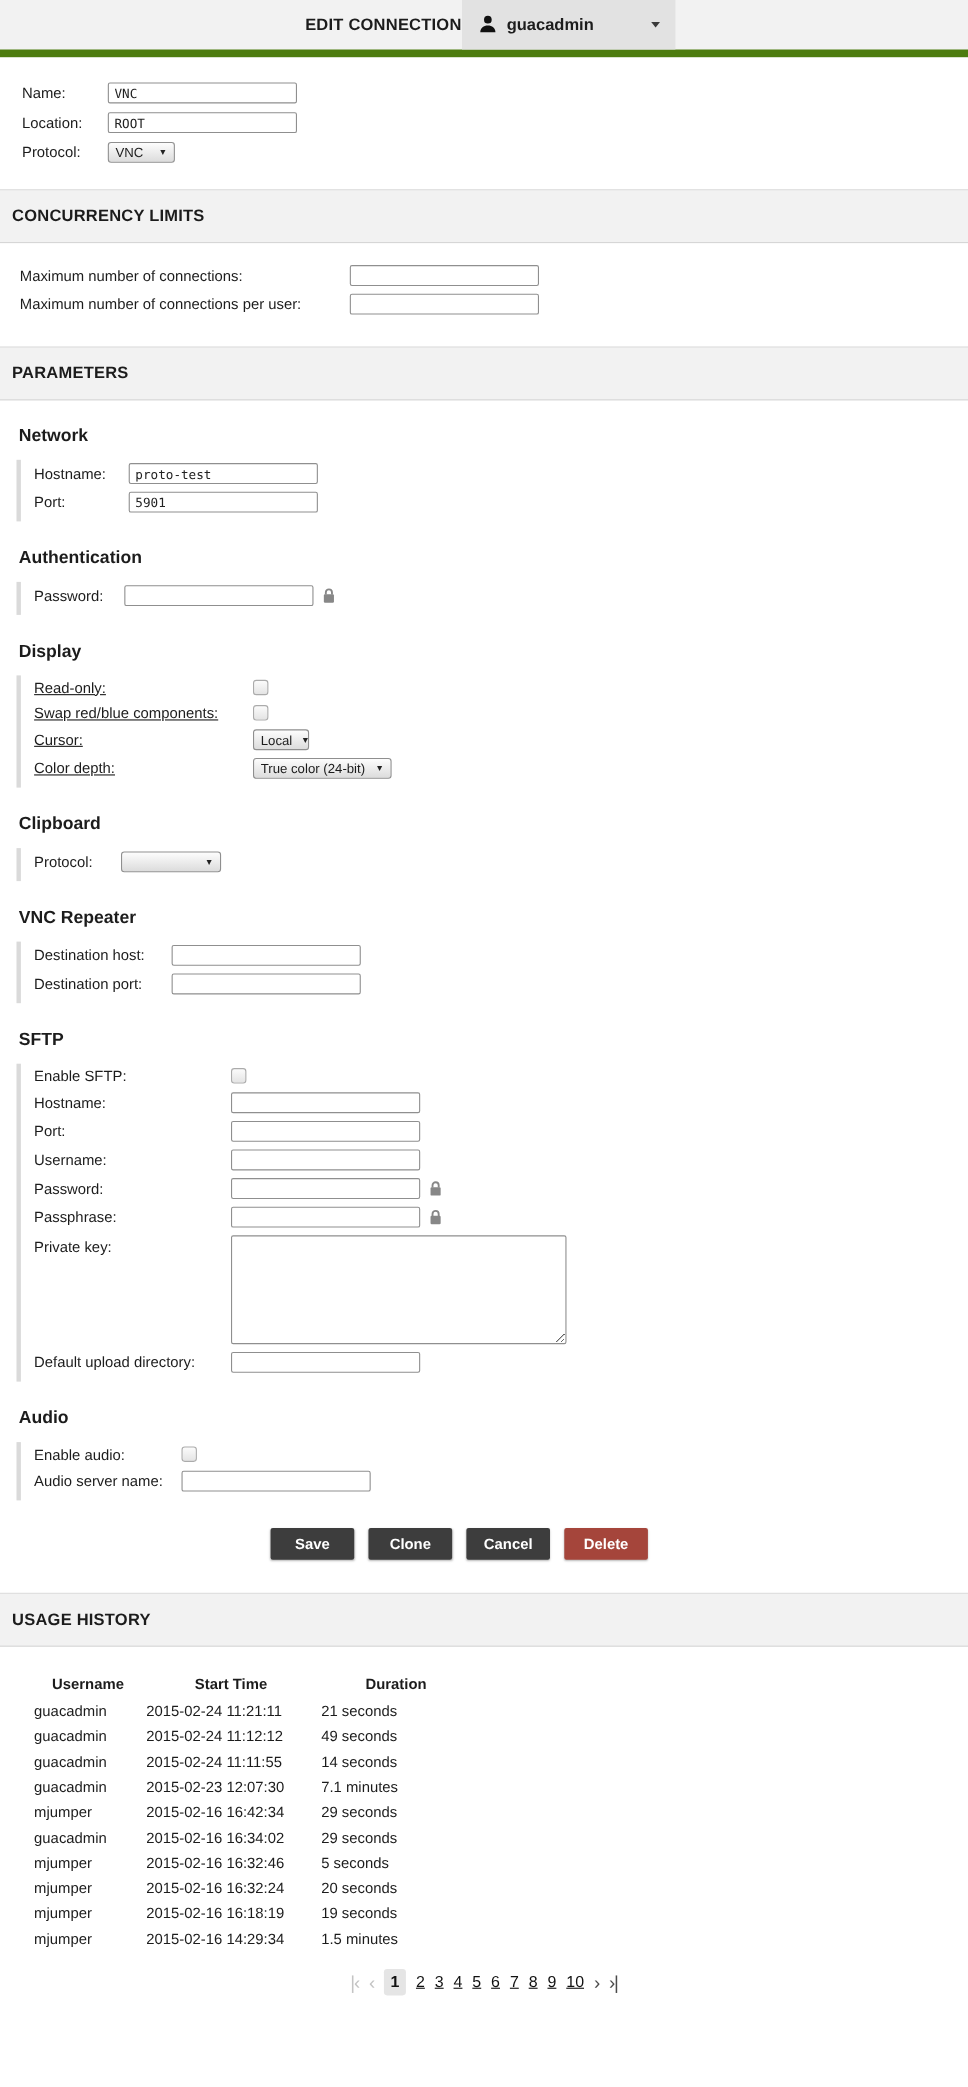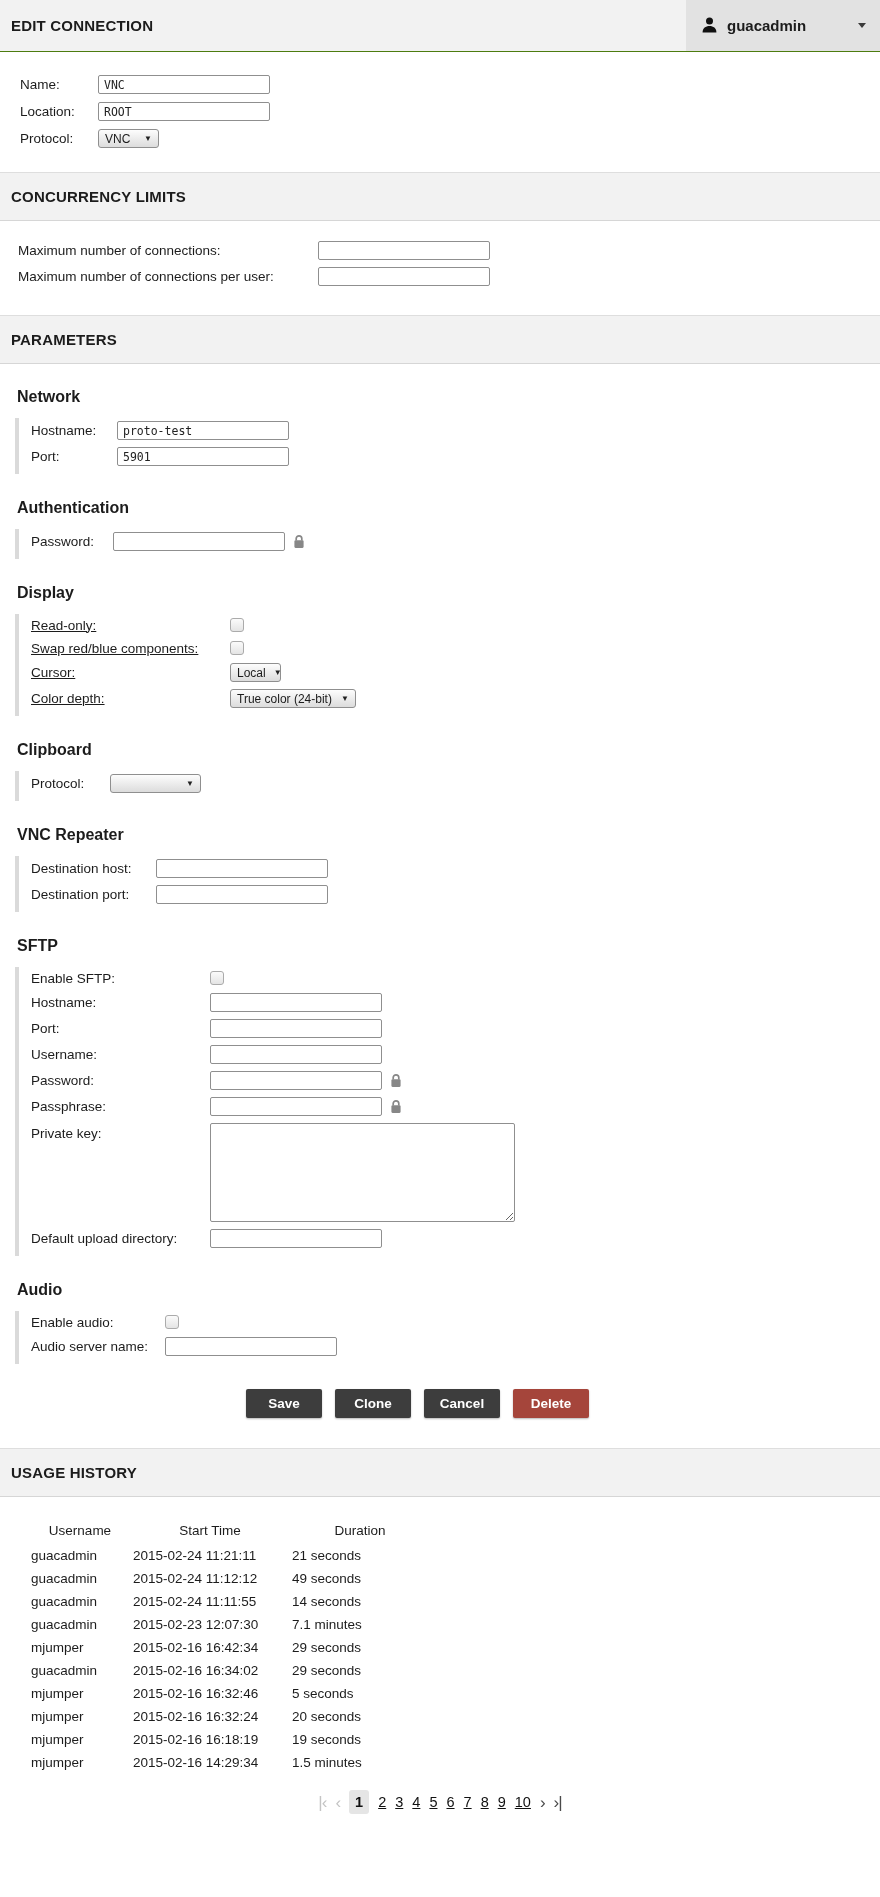--- a/index.html
+++ b/index.html
@@ -4,22 +4,22 @@
 <style>
   * { box-sizing: border-box; }
   html,body { margin:0; padding:0; }
   body {
     width:880px; min-height:1897px; background:#fff;
     font-family:"Liberation Sans", sans-serif; font-size:13.5px; color:#1c1c1c;
   }
 
   
   .top-header {
-    height:52px; background:#f2f2f2; border-bottom:1px solid #4d7c0f;
-    display:flex; justify-content:space-between; align-items:stretch;
+    height:52px; background:#f2f2f2; border-bottom:7px solid #4d7c0f;
+    display:flex; justify-content:center; align-items:stretch;
   }
   .page-title { align-self:center; padding-left:11px; font-size:15px; font-weight:bold; letter-spacing:.2px; }
   .user-menu {
     width:194px; background:#e2e2e2; display:flex; align-items:center;
     gap:9px; padding:0 14px 0 15px; cursor:pointer;
   }
   .user-name { font-weight:bold; font-size:15px; }
   .user-caret { width:0; height:0; border-left:4.5px solid transparent; border-right:4.5px solid transparent;
     border-top:5px solid #3a3a3a; margin-left:auto; }
 
@@ -82,21 +82,21 @@
   
   .buttons { display:flex; gap:13px; margin:15px 0 30px 246px; }
   .btn {
     width:76px; height:29px; border:none; border-radius:2px; background:#3d3d3d; color:#fff;
     font-family:inherit; font-size:13.5px; font-weight:bold; box-shadow:0 1px 2px rgba(0,0,0,.28); cursor:pointer;
   }
   .btn.danger { background:#a5453b; }
 
   
   .usage-table { margin:22px 0 0 30px; border-collapse:separate; border-spacing:0; font-size:13.5px; }
-  .usage-table th { font-weight:normal; text-align:center; padding:4px 0 6px; }
+  .usage-table th { font-weight:bold; text-align:center; padding:4px 0 6px; }
   .usage-table td { padding:4px 0; }
   .usage-table th:nth-child(1), .usage-table td:nth-child(1) { width:100px; }
   .usage-table th:nth-child(2), .usage-table td:nth-child(2) { width:160px; }
   .usage-table th:nth-child(3), .usage-table td:nth-child(3) { width:140px; }
   .usage-table td:nth-child(1) { padding-left:1px; }
   .usage-table td:nth-child(2) { padding-left:3px; }
   .usage-table td:nth-child(3) { padding-left:2px; }
 
   
   .pagination { display:flex; align-items:center; justify-content:center; gap:9px; margin:16px 0 18px; font-size:14.5px; }

